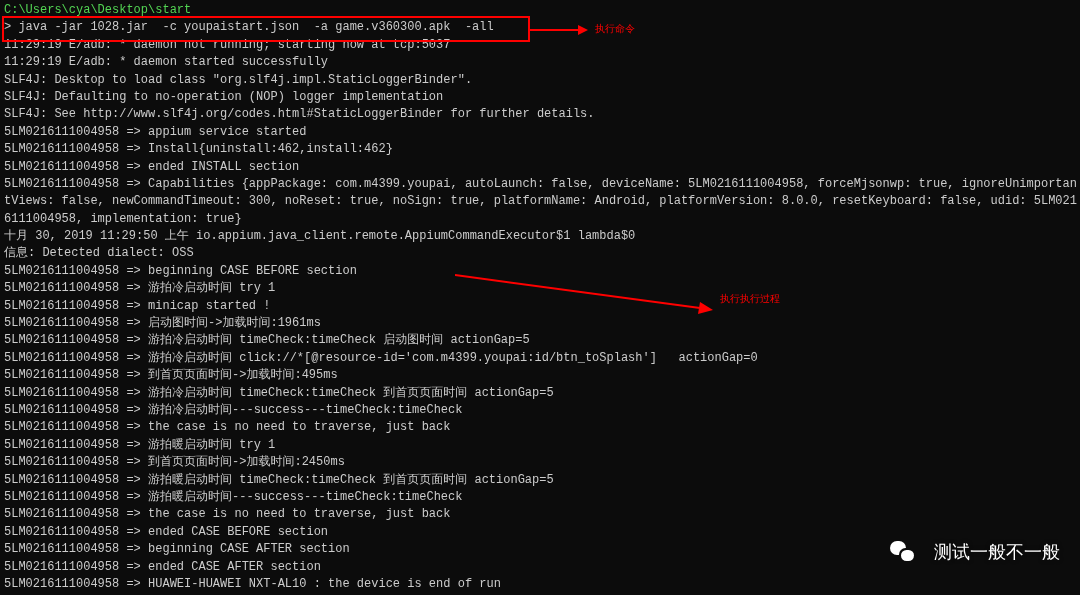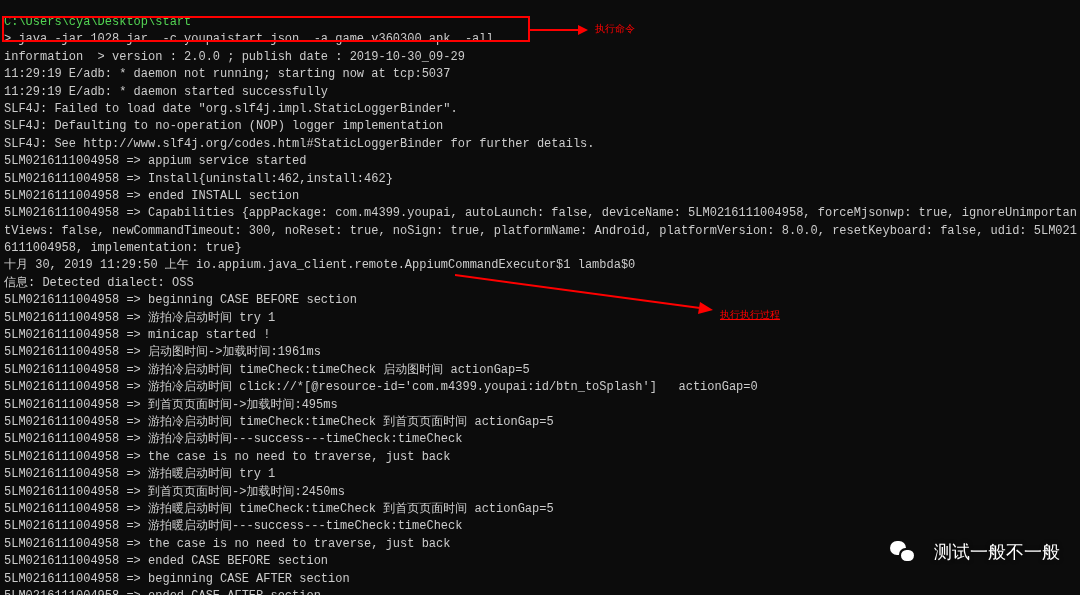--- a/index.html
+++ b/index.html
@@ -8,21 +8,21 @@
     font-size: 12px;
     background: #0c0c0c;
     color: #cccccc;
     width: 1080px;
     height: 595px;
     overflow: hidden;
     position: relative;
     line-height: 1.45;
     padding: 2px 4px;
   }
-  .green { color: #53d453; margin-top: 12px; }
+  .green { color: #53d453; }
   .line { white-space: pre; }
   .red-box {
     position: absolute;
     border: 2px solid #ff0000;
     background: transparent;
     pointer-events: none;
   }
   .arrow {
     position: absolute;
     pointer-events: none;
@@ -60,24 +60,23 @@
   }
   .wechat-icon::before { width: 16px; height: 14px; left: 0; top: 0; border-radius: 8px; }
   .wechat-icon::after  { width: 13px; height: 11px; right: 0; bottom: 2px; border-radius: 7px; box-shadow: -1px -1px 0 1px #0c0c0c; }
 </style>
 </head>
 <body>
 
 <div>
   <div class="line green">C:\Users\cya\Desktop\start</div>
   <div class="line">&gt; java -jar 1028.jar  -c youpaistart.json  -a game.v360300.apk  -all</div>
-  <div class="line">information  &gt; version : 2.0.0 ; publish date : 2019-10-30_09-29</div>
   <div class="line">11:29:19 E/adb: * daemon not running; starting now at tcp:5037</div>
   <div class="line">11:29:19 E/adb: * daemon started successfully</div>
-  <div class="line">SLF4J: Failed to load date "org.slf4j.impl.StaticLoggerBinder".</div>
+  <div class="line">SLF4J: Desktop to load class "org.slf4j.impl.StaticLoggerBinder".</div>
   <div class="line">SLF4J: Defaulting to no-operation (NOP) logger implementation</div>
   <div class="line">SLF4J: See http://www.slf4j.org/codes.html#StaticLoggerBinder for further details.</div>
   <div class="line">5LM0216111004958 =&gt; appium service started</div>
   <div class="line">5LM0216111004958 =&gt; Install{uninstall:462,install:462}</div>
   <div class="line">5LM0216111004958 =&gt; ended INSTALL section</div>
   <div class="line">5LM0216111004958 =&gt; Capabilities {appPackage: com.m4399.youpai, autoLaunch: false, deviceName: 5LM0216111004958, forceMjsonwp: true, ignoreUnimportan</div>
   <div class="line">tViews: false, newCommandTimeout: 300, noReset: true, noSign: true, platformName: Android, platformVersion: 8.0.0, resetKeyboard: false, udid: 5LM021</div>
   <div class="line">6111004958, implementation: true}</div>
   <div class="line">十月 30, 2019 11:29:50 上午 io.appium.java_client.remote.AppiumCommandExecutor$1 lambda$0</div>
   <div class="line">信息: Detected dialect: OSS</div>
@@ -108,18 +107,18 @@
 <svg class="arrow" style="left:530px; top:20px; width:60px; height:20px;">
   <line x1="0" y1="10" x2="48" y2="10" stroke="#ff0000" stroke-width="2"></line>
   <polygon points="48,5 58,10 48,15" fill="#ff0000"></polygon>
 </svg>
 <div class="red-label" style="left:595px; top:22px;">执行命令</div>
 
 <svg class="arrow" style="left:455px; top:270px; width:260px; height:50px;">
   <line x1="0" y1="5" x2="245" y2="38" stroke="#ff0000" stroke-width="2"></line>
   <polygon points="245,32 258,40 243,44" fill="#ff0000"></polygon>
 </svg>
-<div class="red-label" style="left:720px; top:308px;text-decoration:underline;">执行执行过程</div>
+<div class="red-label" style="left:720px; top:292px;">执行执行过程</div>
 
 <div class="watermark">
   <span class="wechat-icon"></span>
   <span>测试一般不一般</span>
 </div>
 
 </body></html>

